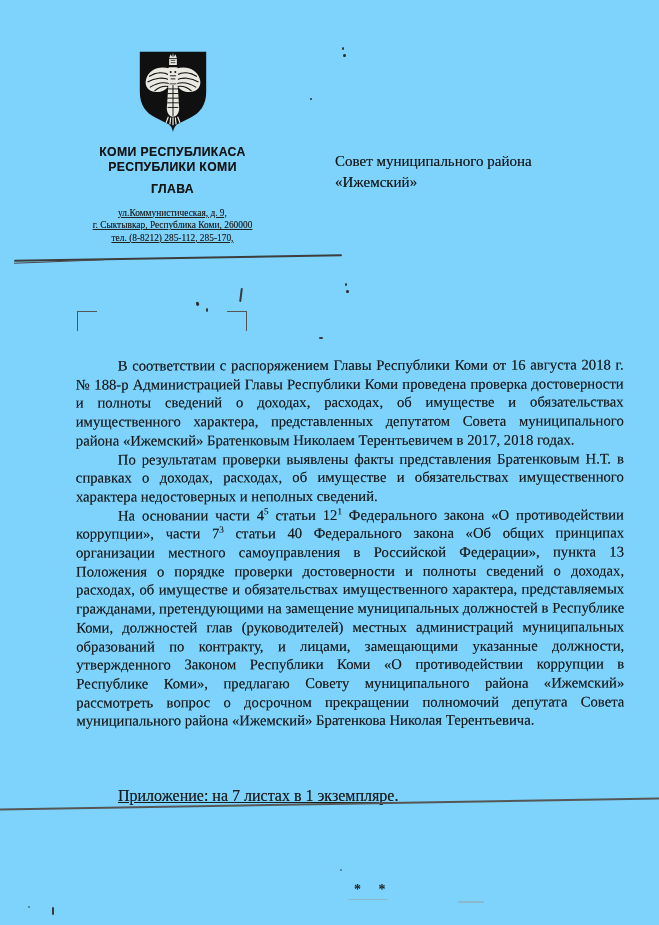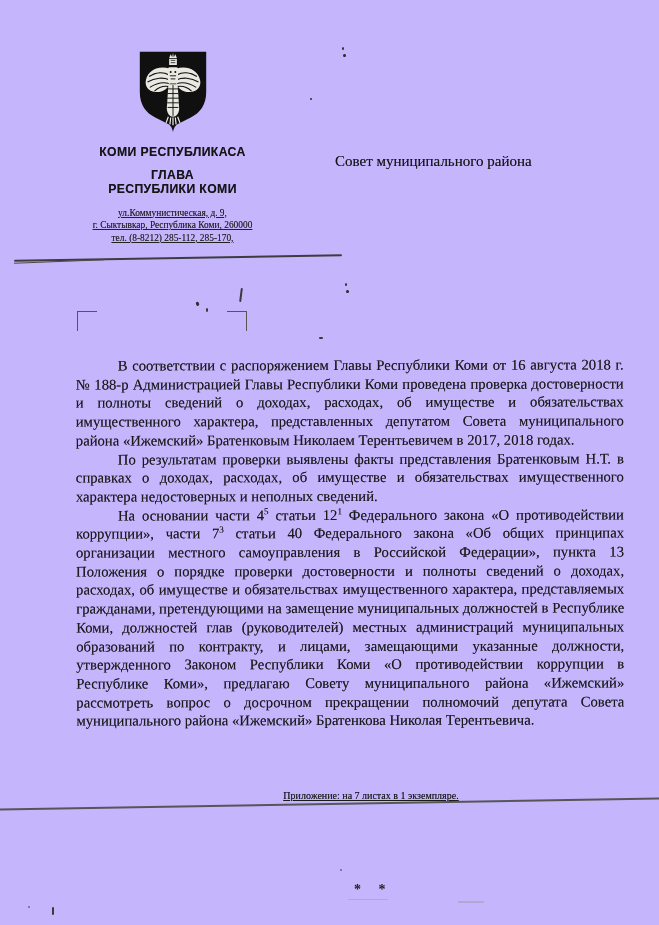--- a/index.html
+++ b/index.html
@@ -1,18 +1,18 @@
 <!DOCTYPE html>
 <html><head>
 <meta charset="utf-8">
 <style>
   html,body{margin:0;padding:0;background:#e8e8e8;}
   .page{
     position:relative;width:659px;height:925px;margin:0 auto;
-    background:#c4b5fd;overflow:hidden;
+    background:#7dd3fc;overflow:hidden;
     font-family:"Liberation Serif", serif;color:#1b1b1b;
   }
   
   .letterhead{position:absolute;left:30px;top:48px;width:285px;text-align:center;}
   .emblem{display:block;margin:0 auto;width:78px;height:88px;}
   .lh-line-sans{
     font-family:"Liberation Sans", sans-serif;font-weight:bold;
     font-size:12.2px;line-height:14.5px;letter-spacing:.4px;color:#151515;
     text-shadow:0 0 .4px rgba(0,0,0,.5);
   }
@@ -45,23 +45,22 @@
   .body-text{
     position:absolute;left:76px;top:356px;width:548px;
     font-size:14.7px;line-height:18.7px;text-align:justify;
     text-shadow:0 0 .4px rgba(0,0,0,.55);
     transform:rotate(-.12deg);
   }
   .body-text p{margin:0;text-indent:42px;}
   .body-text sup{font-size:.62em;vertical-align:super;line-height:0;}
   .attachment{
     position:absolute;left:76px;top:787px;width:548px;
-    font-size:10px;line-height:18.7px;
+    font-size:16px;line-height:18.7px;
     text-shadow:0 0 .4px rgba(0,0,0,.55);
-    text-align:center;
   }
   .attachment .att-inner{margin-left:42px;text-decoration:underline;}
   .fold-line{
     position:absolute;left:-6px;top:803px;width:674px;height:1.5px;
     background:#565656;transform:rotate(-.95deg);
   }
   
   .speck{position:absolute;background:#2e2e2e;border-radius:50%;}
   .smudge{position:absolute;background:#9a9a9a;opacity:.45;border-radius:1px;}
   .squiggle{position:absolute;background:#3a3a3a;border-radius:1px;}
@@ -98,33 +97,34 @@
         <circle cx="53" cy="31" r="1.3" fill="#101010"></circle>
         <path d="M46,36 L54,36 M47,40 L53,40" stroke="#101010" stroke-width="1.2"></path>
 
         <path d="M44,47 L42,78 C42,85 46,89 50,89 C54,89 58,85 58,78 L56,47 Z" fill="#e9e9e2"></path>
         <path d="M43,53 L57,53 M43,59 L57,59 M42.5,65 L57.5,65 M42.5,71 L57.5,71 M43,77 L57,77 M50,48 L50,88" stroke="#101010" stroke-width="1.2"></path>
 
         <path d="M44,89 L41,97 M47,90 L46,99 M50,90 L50,100 M53,90 L54,99 M56,89 L59,97" stroke="#e9e9e2" stroke-width="1.6" fill="none"></path>
       </g>
     </svg>
     <div class="lh-line-sans lh-gap1">КОМИ РЕСПУБЛИКАСА</div>
+    <div class="lh-line-sans">РЕСПУБЛИКИ КОМИ</div>
     <div class="lh-line-sans lh-gap2">ГЛАВА</div>
-    <div class="lh-line-sans">РЕСПУБЛИКИ КОМИ</div>
     <div class="lh-address">
       <div>ул.Коммунистическая, д. 9,</div>
       <div>г. Сыктывкар, Республика Коми, 260000</div>
       <div>тел. (8-8212) 285-112, 285-170,</div>
     </div>
   </div>
   <div class="lh-rule"></div>
   <div class="lh-rule2"></div>
 
   <div class="recipient">
     <div>Совет муниципального района</div>
+    <div>«Ижемский»</div>
   </div>
 
   <div class="corner corner-left"></div>
   <div class="corner corner-right"></div>
 
   <div class="body-text">
     <p>В соответствии с распоряжением Главы Республики Коми от 16 августа 2018 г. № 188-р Администрацией Главы Республики Коми проведена проверка достоверности и полноты сведений о доходах, расходах, об имуществе и обязательствах имущественного характера, представленных депутатом Совета муниципального района «Ижемский» Братенковым Николаем Терентьевичем в 2017, 2018 годах.</p>
     <p>По результатам проверки выявлены факты представления Братенковым&nbsp;Н.Т. в справках о доходах, расходах, об имуществе и обязательствах имущественного характера недостоверных и неполных сведений.</p>
     <p><span>На основании части 4</span><sup>5</sup><span> статьи 12</span><sup>1</sup><span> Федерального закона «О&nbsp;противодействии коррупции», части 7</span><sup>3</sup><span> статьи 40 Федерального закона «Об&nbsp;общих принципах организации местного самоуправления в Российской Федерации», пункта 13 Положения о порядке проверки достоверности и полноты сведений о доходах, расходах, об имуществе и обязательствах имущественного характера, представляемых гражданами, претендующими на замещение муниципальных должностей в Республике Коми, должностей глав (руководителей) местных администраций муниципальных образований по контракту, и лицами, замещающими указанные должности, утвержденного Законом Республики Коми «О противодействии коррупции в Республике Коми», предлагаю Совету муниципального района «Ижемский» рассмотреть вопрос о досрочном прекращении полномочий депутата Совета муниципального района «Ижемский» Братенкова Николая Терентьевича.</span></p>
   </div>

